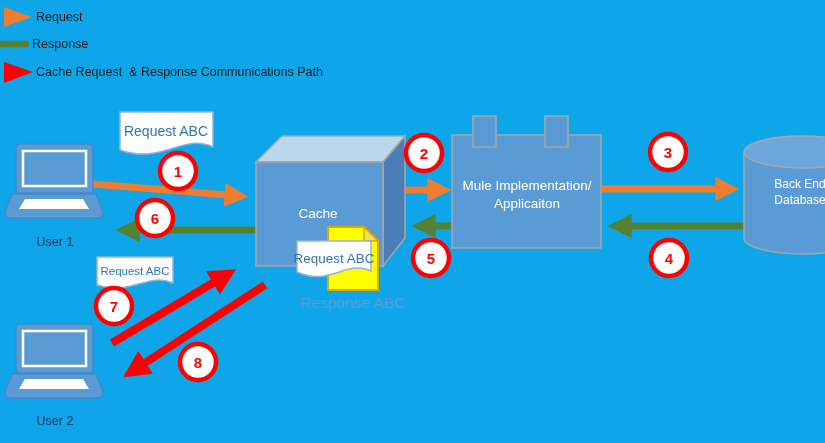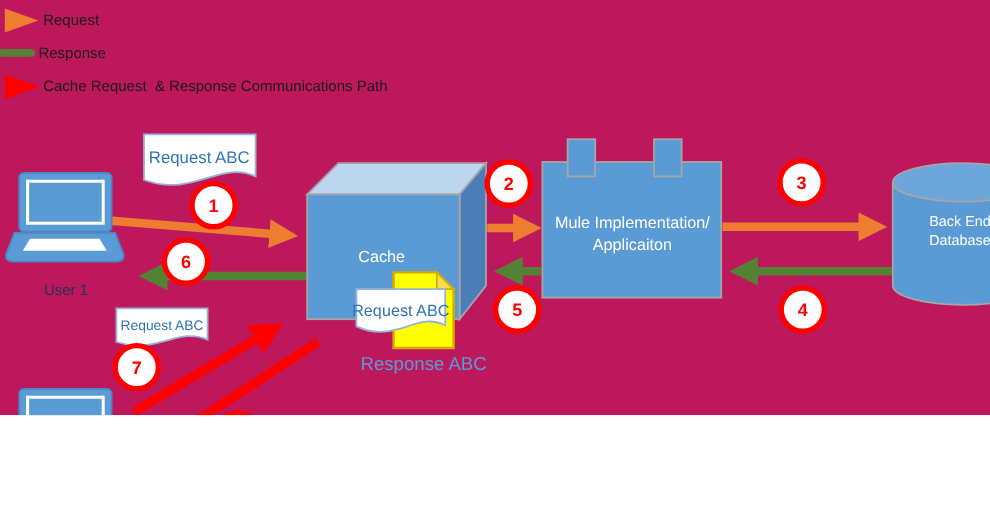--- a/index.html
+++ b/index.html
@@ -1,16 +1,16 @@
 <!DOCTYPE html>
 <html><head>
 <meta charset="utf-8">
 <style>
   html,body { margin:0; padding:0; background:#ffffff; }
-  .stage { position:relative; width:825px; height:346px; background:#be185d; overflow:hidden;text-align:right; }
+  .stage { position:relative; width:825px; height:443px; background:#0ea5e9; overflow:hidden;text-align:right; }
   svg text { font-family:"Liberation Sans", sans-serif; white-space:pre; }
   .legend-label { font-size:12.5px; fill:#1a1a1a; }
   .node-label  { fill:#ffffff; }
   .doc-label   { fill:#2E75B6; }
   .user-label  { font-size:12.5px; fill:#17375E; }
   .step-num    { font-size:15px; font-weight:bold; fill:#FF0000; text-anchor:middle; }
   .caption     { font-size:15.5px; fill:#5B9BD5; text-anchor:middle; }
 </style>
 </head>
 <body>

